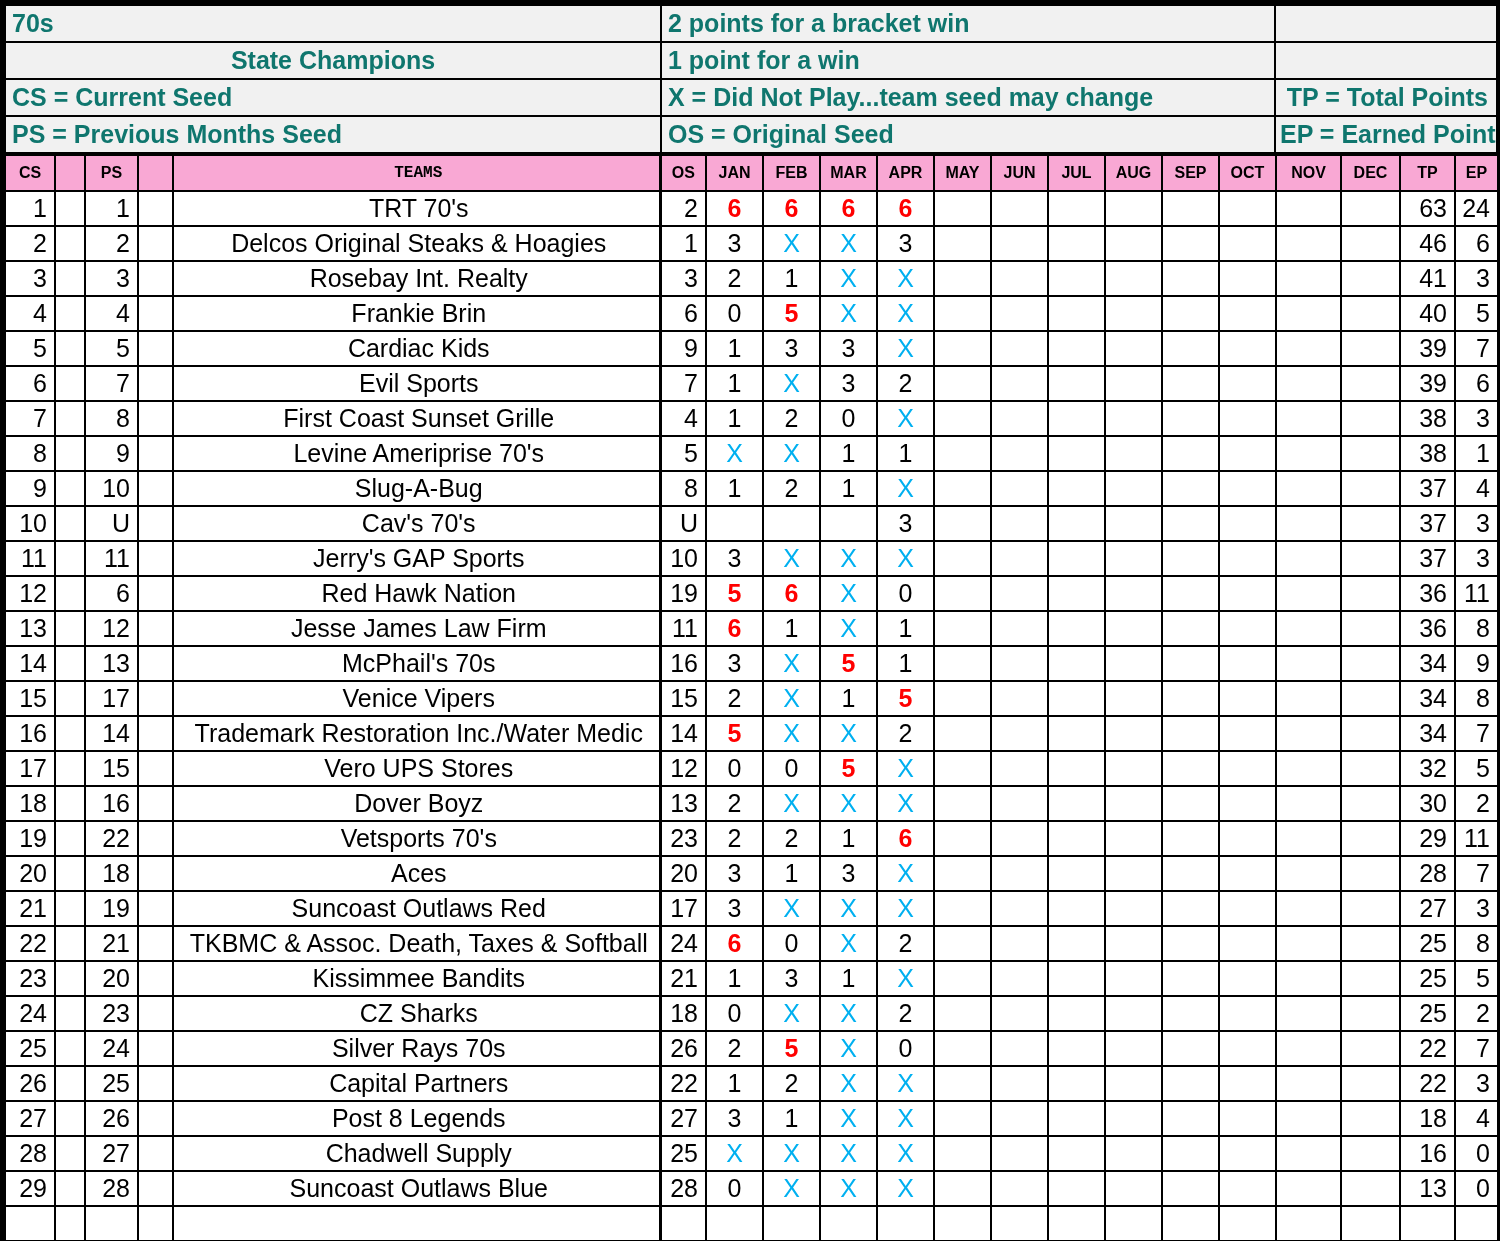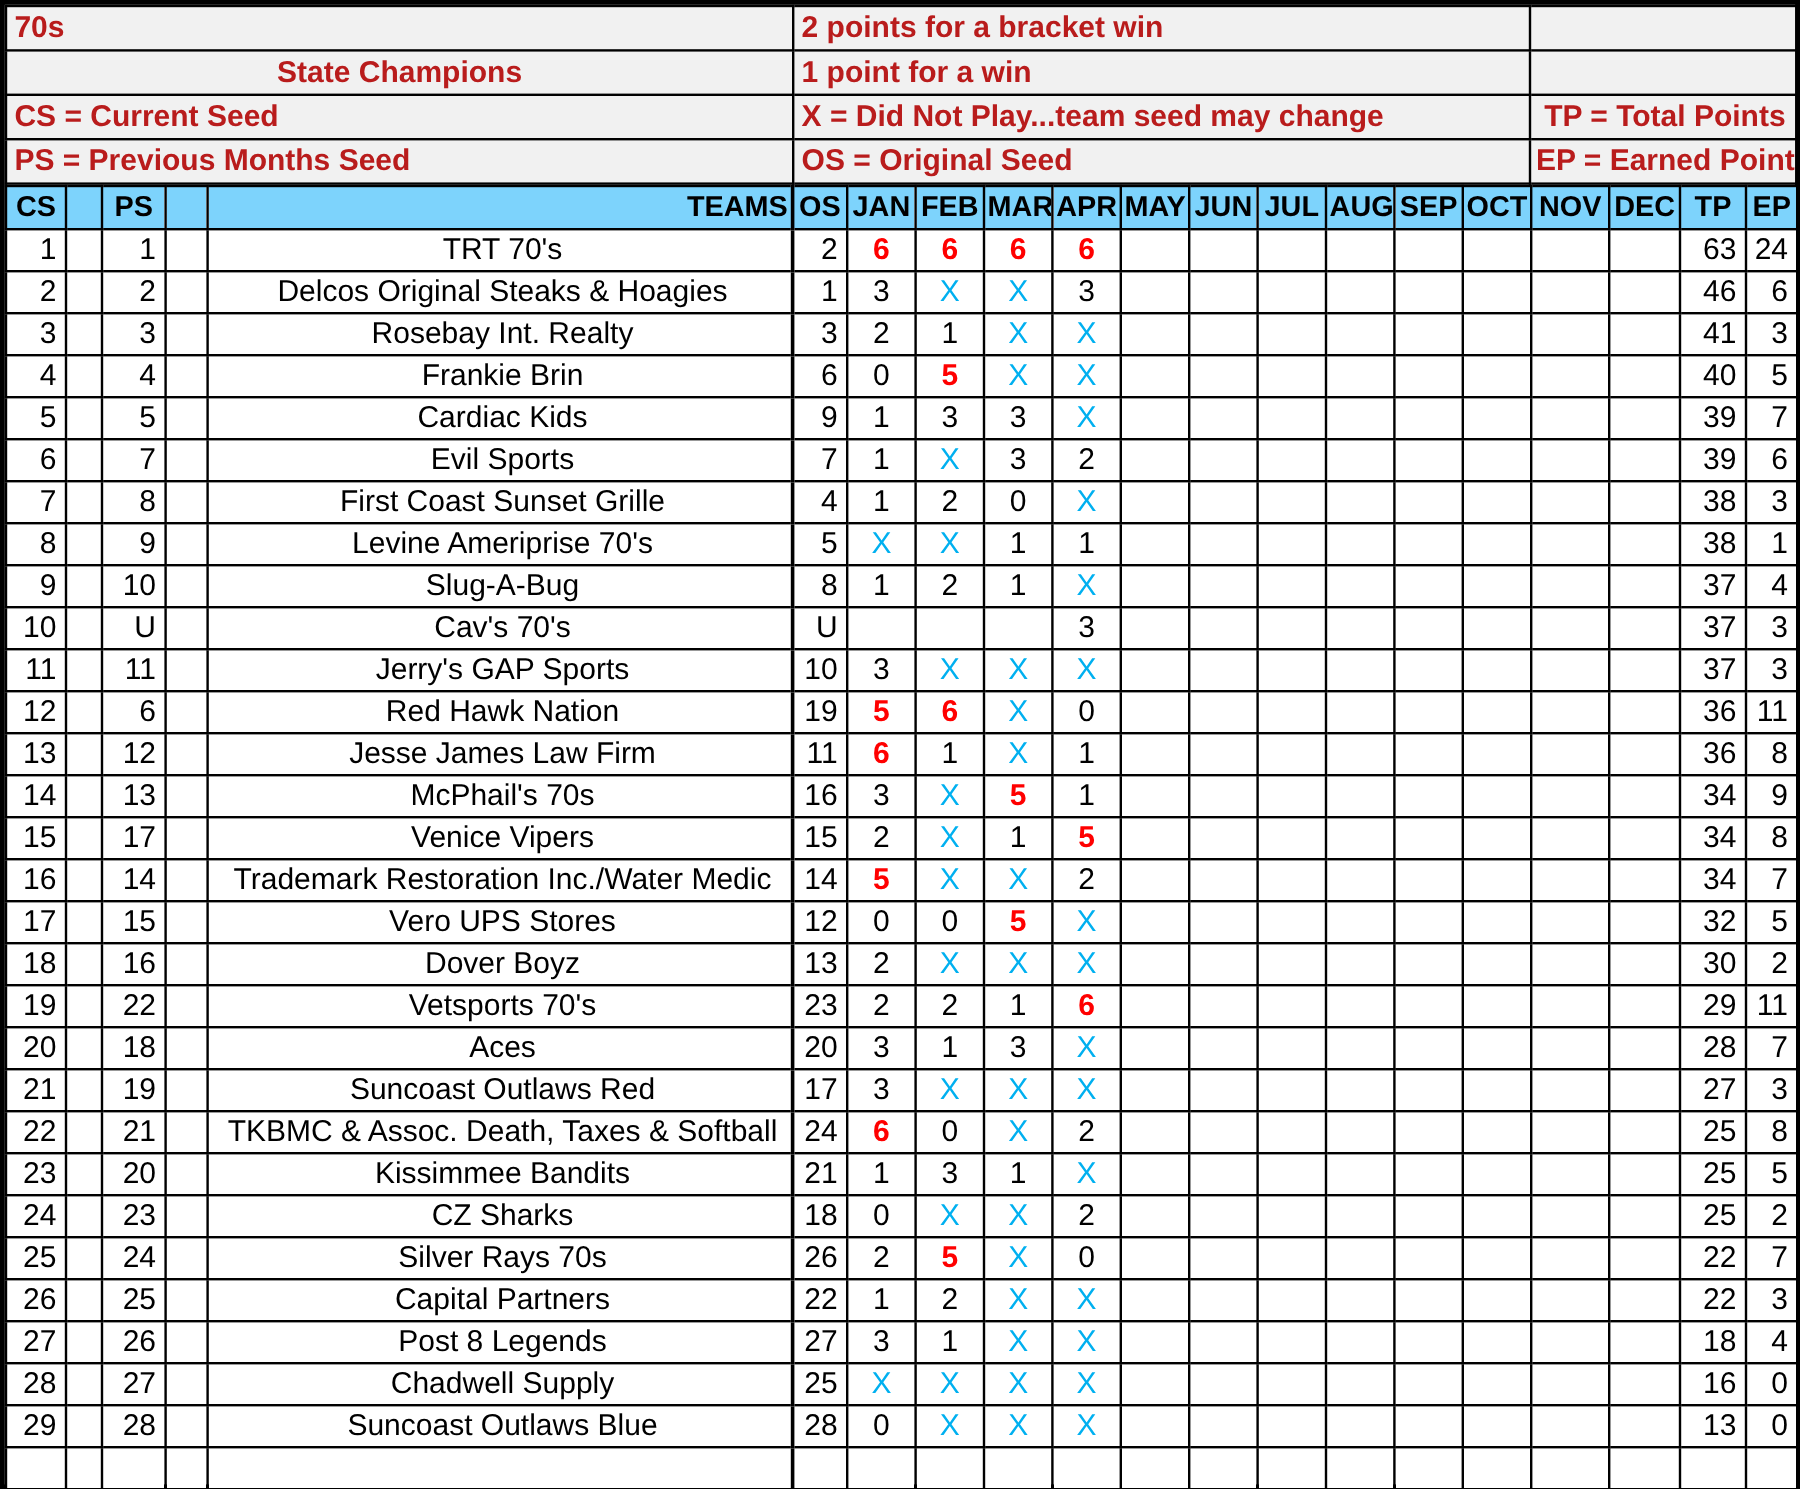--- a/index.html
+++ b/index.html
@@ -6,36 +6,36 @@
   *{box-sizing:border-box;}
   .sheet{
     width:1500px;height:1241px;
     border:4px solid #000;
     font-family:"Liberation Sans", sans-serif;
     background:#fff;
   }
   table{border-collapse:collapse;table-layout:fixed;width:1492px;}
   td,th{border:2px solid #000;overflow:hidden;white-space:nowrap;padding:0 4px;}
   
-  .top-table td{height:37px;background:#F1F1F1;font-weight:700;font-size:25px;color:#b91c1c;}
+  .top-table td{height:37px;background:#F1F1F1;font-weight:700;font-size:25px;color:#0f766e;}
   .top-table .tc0{width:656px;}
   .top-table .tc1{width:614px;}
   .top-table .tc2{width:222px;}
   .tl{text-align:left;padding-left:6px;}
   .tc{text-align:center;margin-top:12px;}
   .tr-a{text-align:right;padding-right:8px;margin-left:48px;}
   .red{color:#FF0000;}
   .blue{color:#00B0F0;}
   .gold{color:#FFC000;}
   
   .main-table th{
-    height:36px;background:#7dd3fc;color:#000;
-    font-weight:700;font-size:24px;text-align:center;padding:0 2px;
+    height:36px;background:#f9a8d4;color:#000;
+    font-weight:700;font-size:16px;text-align:center;padding:0 2px;
   }
-  .main-table th.left{text-align:right;padding-left:6px;}
+  .main-table th.left{text-align:center;padding-left:6px;font-family:Liberation Mono, monospace;}
   .main-table td{height:35px;background:#fff;font-size:25px;color:#000;font-weight:400;}
   .main-table .num{text-align:right;padding-right:7px;}
   .main-table .team{text-align:center;padding-left:9px;}
   .main-table .mon{text-align:center;}
   .main-table td.mon.red{color:#FF0000;font-weight:700;}
   .main-table td.mon.blue{color:#00B0F0;}
   .main-table td.osb, .main-table th.osb{border-left-width:3px;}
   .c0{width:50px;}.c1{width:30px;}.c2{width:53px;}.c3{width:35px;}
   .c4{width:487px;}.c5{width:46px;}
   .cm{width:57px;}.c16{width:65px;}.c17{width:59px;}.c18{width:55px;}.c19{width:43px;}

